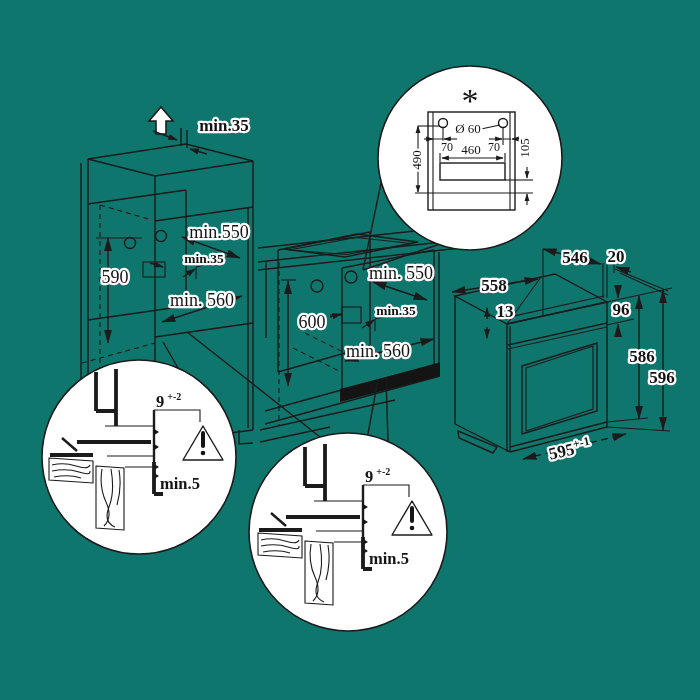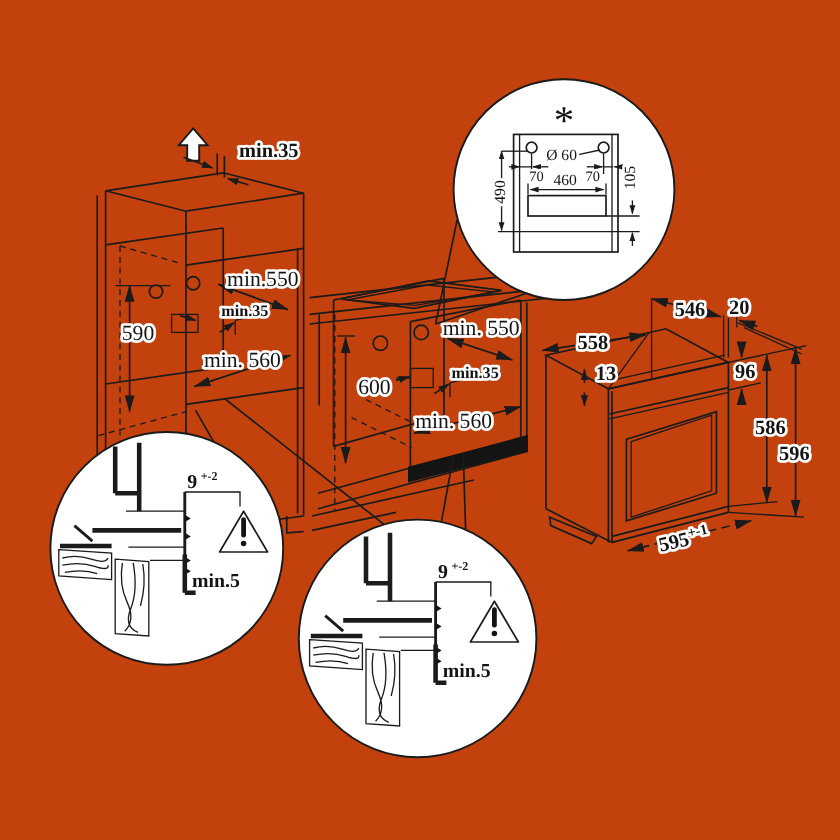--- a/index.html
+++ b/index.html
@@ -1,16 +1,16 @@
 <!DOCTYPE html>
 <html><head>
 <meta charset="utf-8">
 <style>
   html,body{margin:0;padding:0;background:#ffffff;}
-  .stage{width:700px;height:700px;position:relative;background:#c2410c;overflow:hidden;}
+  .stage{width:700px;height:700px;position:relative;background:#0f766e;overflow:hidden;}
   svg{display:block;}
   .ln{fill:none;stroke:#1b1b1b;stroke-width:1.4;}
   .ln1{fill:none;stroke:#1b1b1b;stroke-width:1.1;}
   .thk{fill:none;stroke:#1b1b1b;stroke-width:3.8;}
   .thk2{fill:none;stroke:#1b1b1b;stroke-width:2.4;}
   .dash{stroke-dasharray:7 4.5;}
   .dash2{stroke-dasharray:5 4;}
   .blk{fill:#141414;stroke:none;}
   .wht{fill:#ffffff;stroke:#1b1b1b;stroke-width:1.6;}
   text{font-family:"Liberation Serif", serif;fill:#141414;paint-order:stroke;stroke:#ffffff;stroke-width:4.5;stroke-linejoin:round;}

